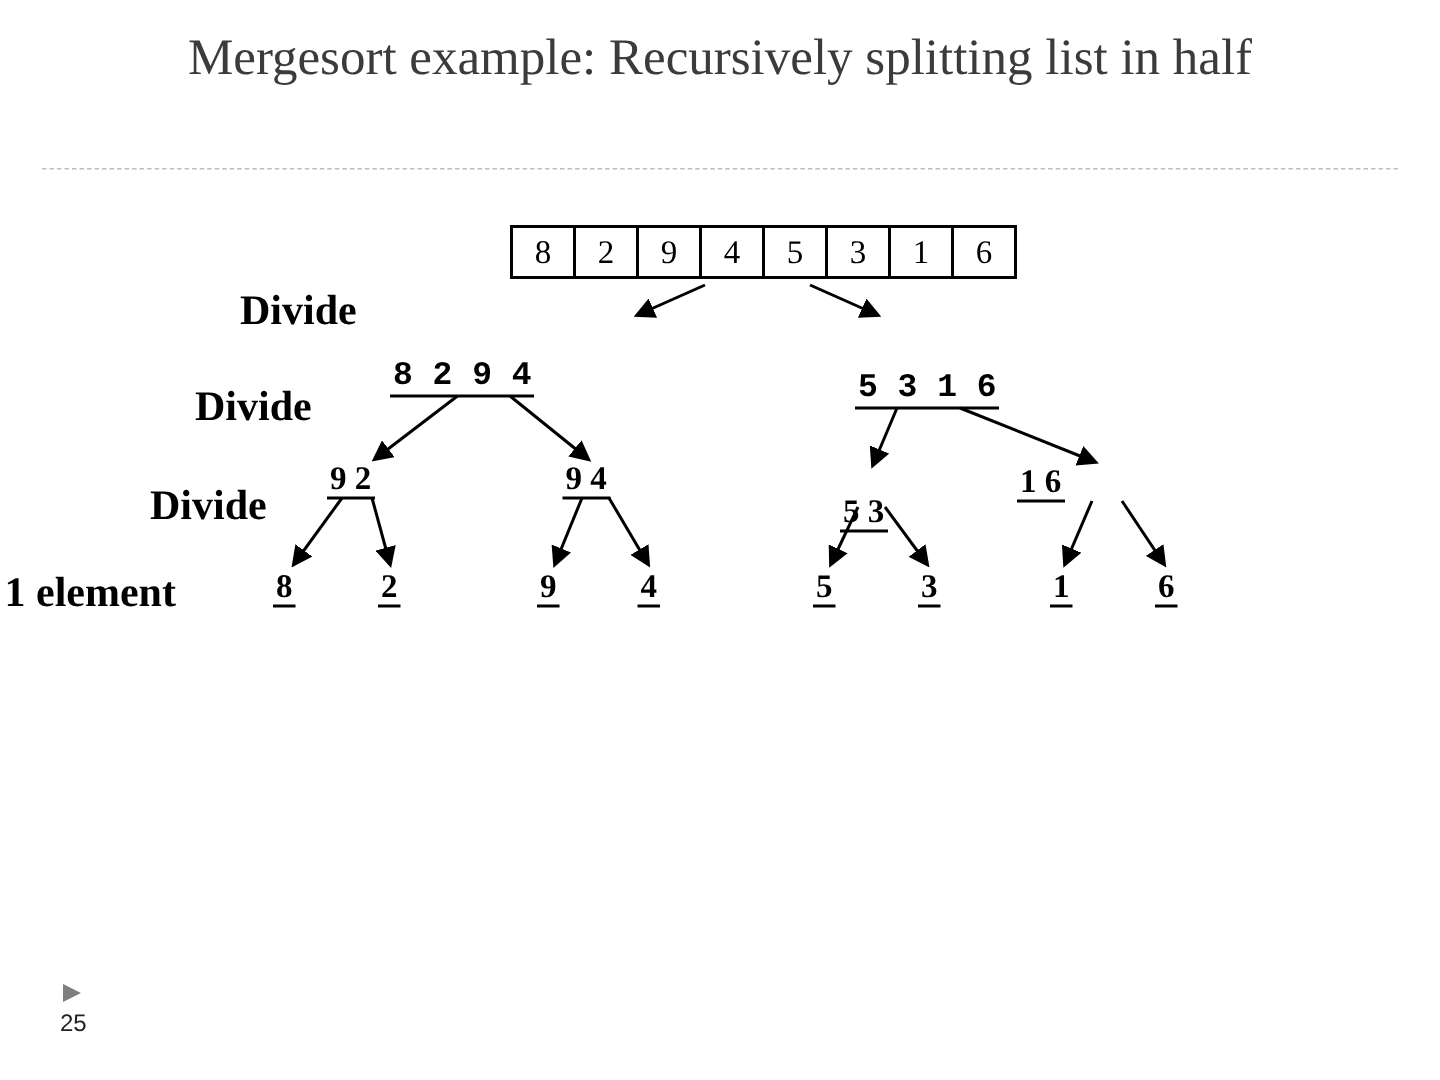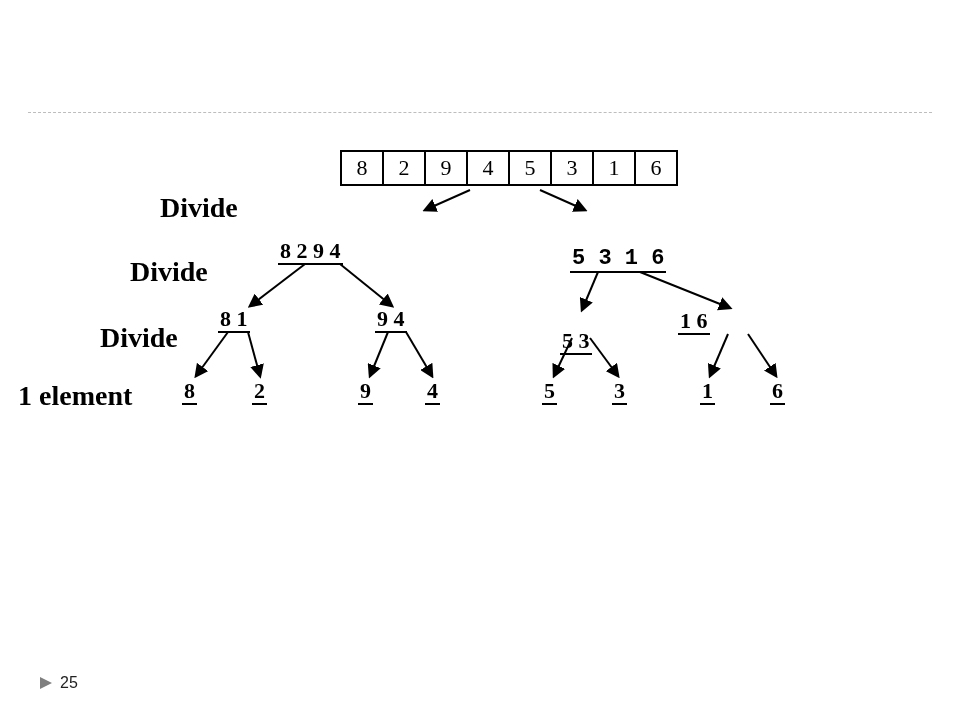--- a/index.html
+++ b/index.html
@@ -75,57 +75,59 @@
   .pagenum {
     position: absolute;
     left: 40px;
     bottom: 28px;
     font-size: 16px;
     font-family: Arial, sans-serif;
     color: #222;
     display: flex;
     align-items: center;
     gap: 6px;
+    flex-direction: column;
   }
   .bullet-svg { display: block; }
   
   .overlay {
     position: absolute;
     left: 0; top: 0;
     width: 960px; height: 720px;
     pointer-events: none;
   }
 </style>
 </head>
 <body>
 
 <div class="slide">
 
+  <div class="title">Mergesort example: Recursively splitting list in half</div>
   <div class="divider"></div>
 
   <div class="abs side-label" style="left:160px; top:192px;">Divide</div>
   <div class="abs side-label" style="left:130px; top:256px;">Divide</div>
   <div class="abs side-label" style="left:100px; top:322px;">Divide</div>
-  <div class="abs side-label" style="left:18px;  top:380px;">1 element</div>
+  <div class="abs side-label" style="left:3px;  top:380px;">1 element</div>
 
   <div class="array" style="left:340px; top:150px;">
     <div class="cell">8</div>
     <div class="cell">2</div>
     <div class="cell">9</div>
     <div class="cell">4</div>
     <div class="cell">5</div>
     <div class="cell">3</div>
     <div class="cell">1</div>
     <div class="cell">6</div>
   </div>
 
-  <div class="abs" style="left:278px; top:238px;"><span class="ul">8  2  9  4</span></div>
+  <div class="abs" style="left:260px; top:238px;font-family:Liberation Mono, monospace;"><span class="ul">8  2  9  4</span></div>
   <div class="abs" style="left:570px; top:246px;font-family:Liberation Mono, monospace;"><span class="ul">5  3  1  6</span></div>
 
-  <div class="abs" style="left:218px; top:306px;"><span class="ul">8  1</span></div>
+  <div class="abs" style="left:218px; top:306px;"><span class="ul">9  2</span></div>
   <div class="abs" style="left:375px; top:306px;"><span class="ul">9  4</span></div>
   <div class="abs" style="left:560px; top:312px;margin-top:16px;"><span class="ul">5  3</span></div>
   <div class="abs" style="left:678px; top:308px;"><span class="ul">1  6</span></div>
 
   <div class="abs" style="left:182px; top:378px;"><span class="ul">8</span></div>
   <div class="abs" style="left:252px; top:378px;"><span class="ul">2</span></div>
   <div class="abs" style="left:358px; top:378px;"><span class="ul">9</span></div>
   <div class="abs" style="left:425px; top:378px;"><span class="ul">4</span></div>
   <div class="abs" style="left:542px; top:378px;"><span class="ul">5</span></div>
   <div class="abs" style="left:612px; top:378px;"><span class="ul">3</span></div>

